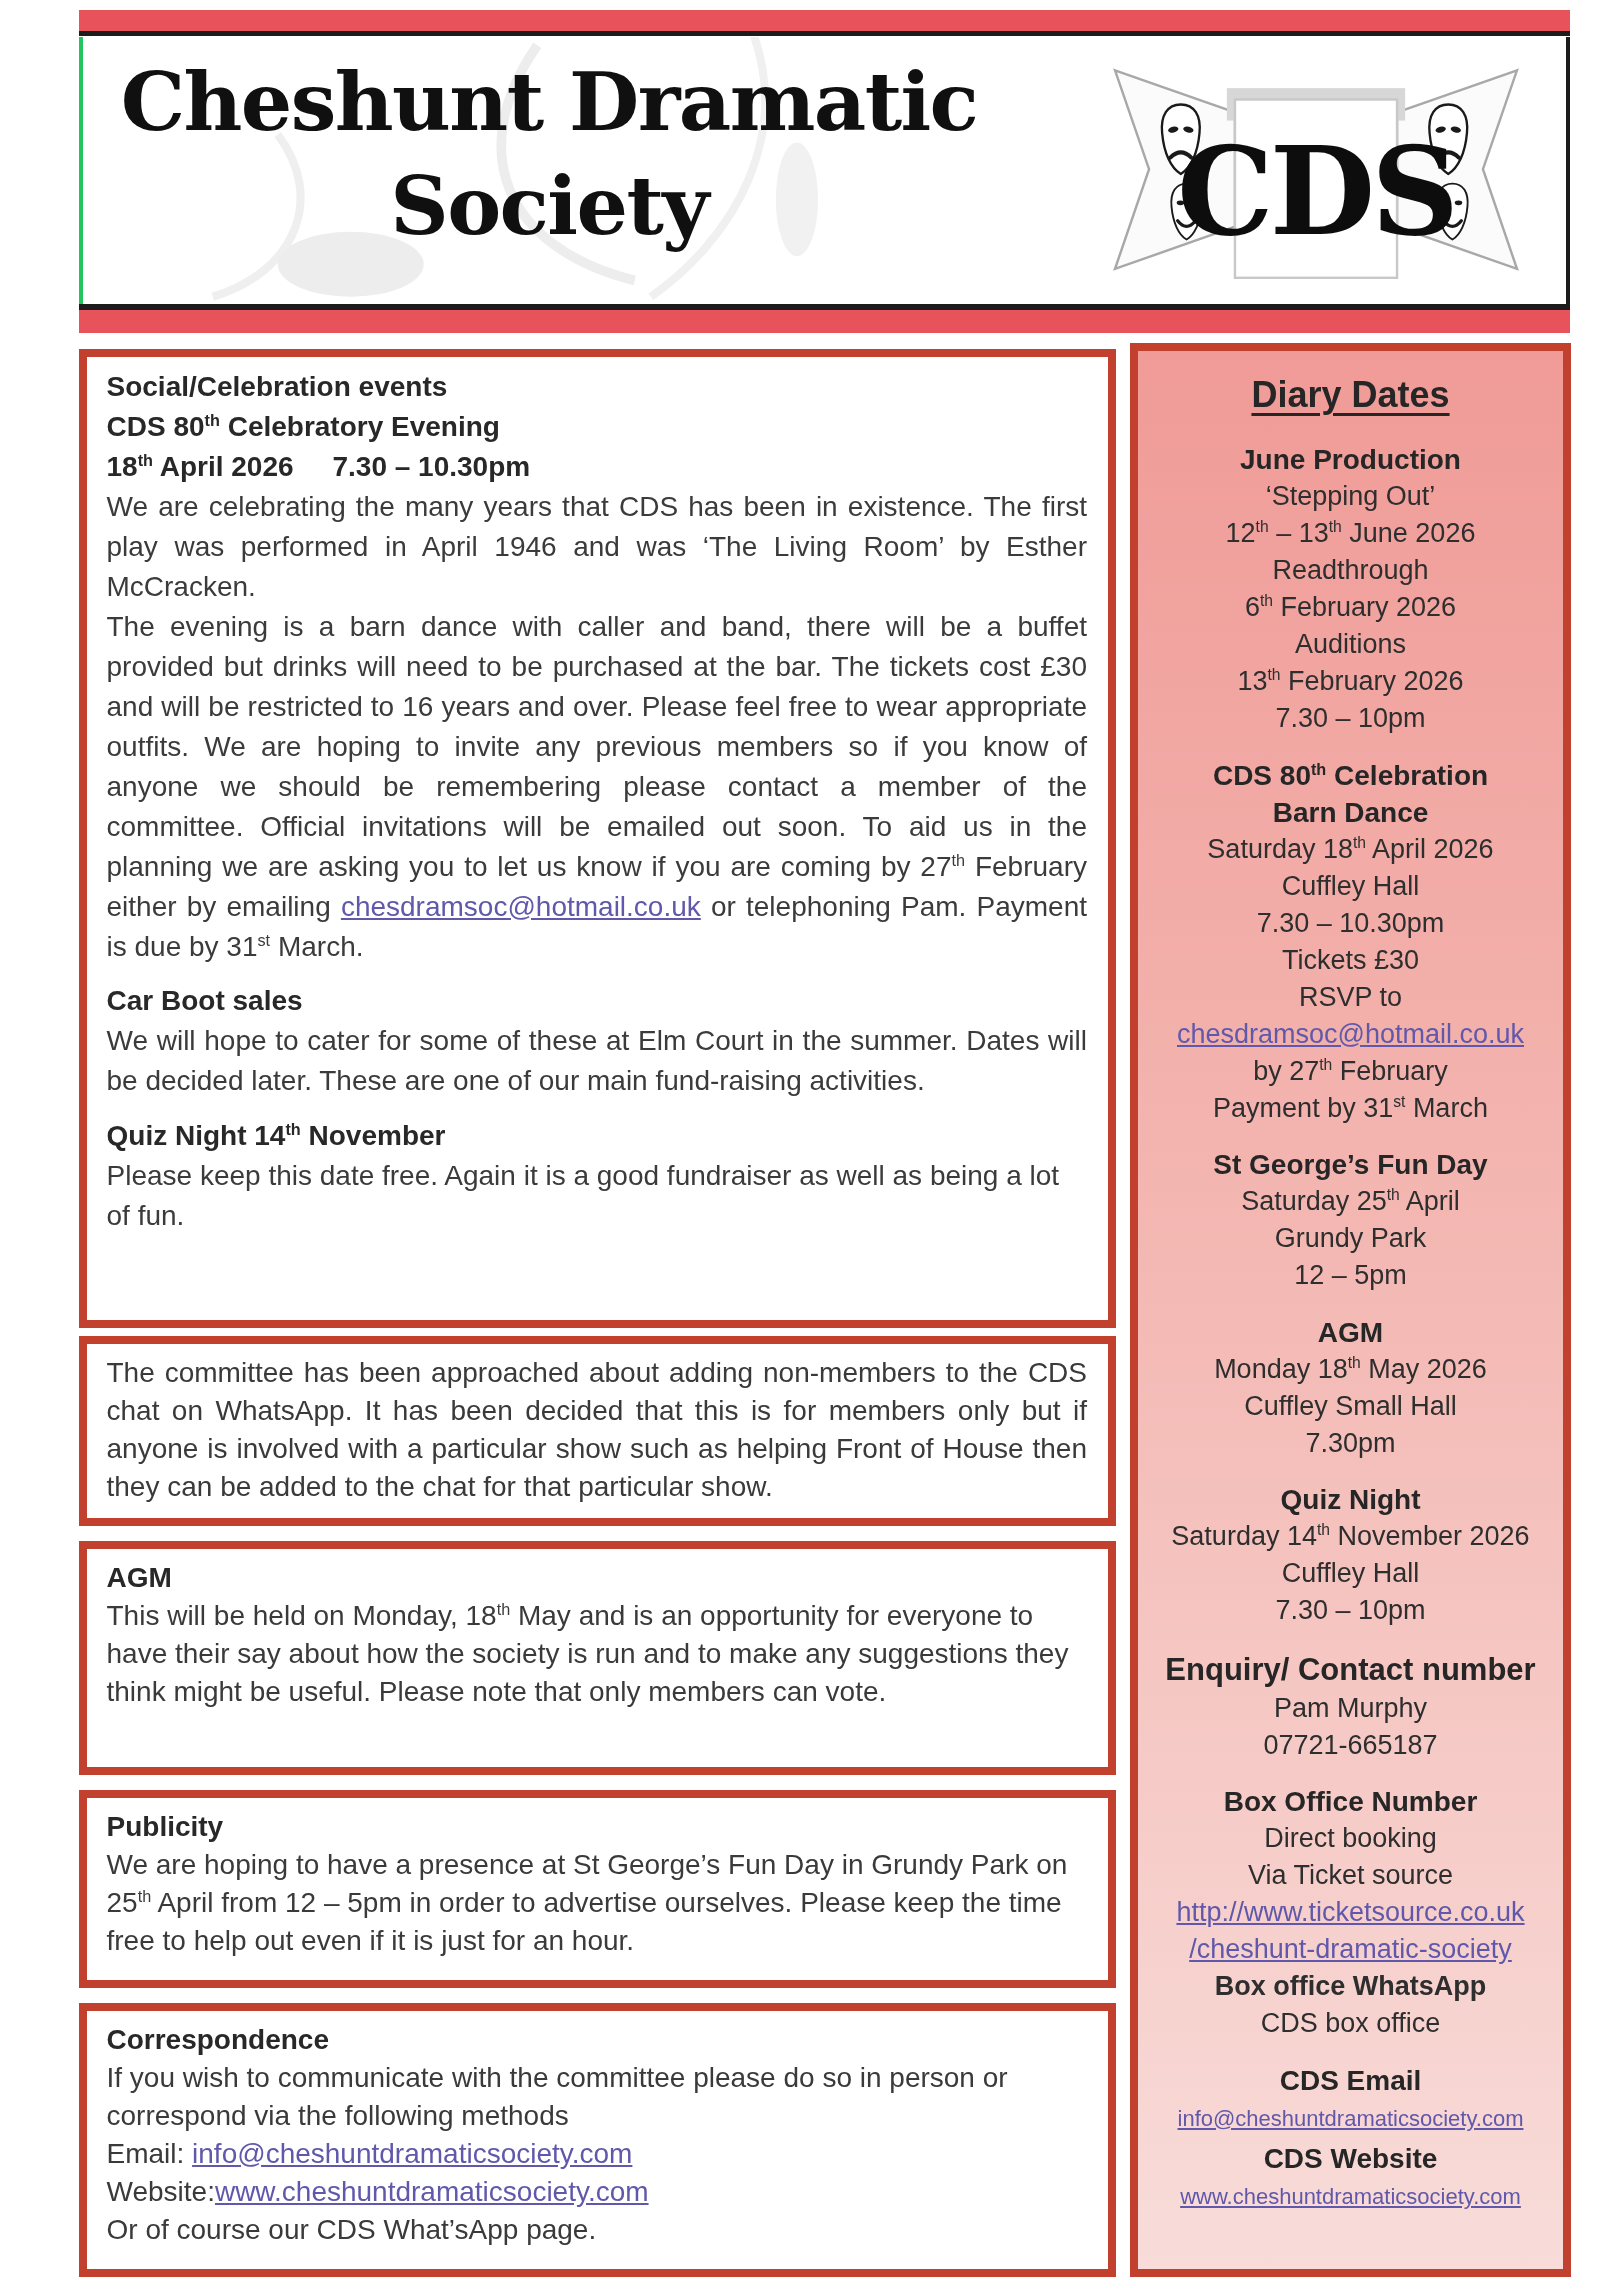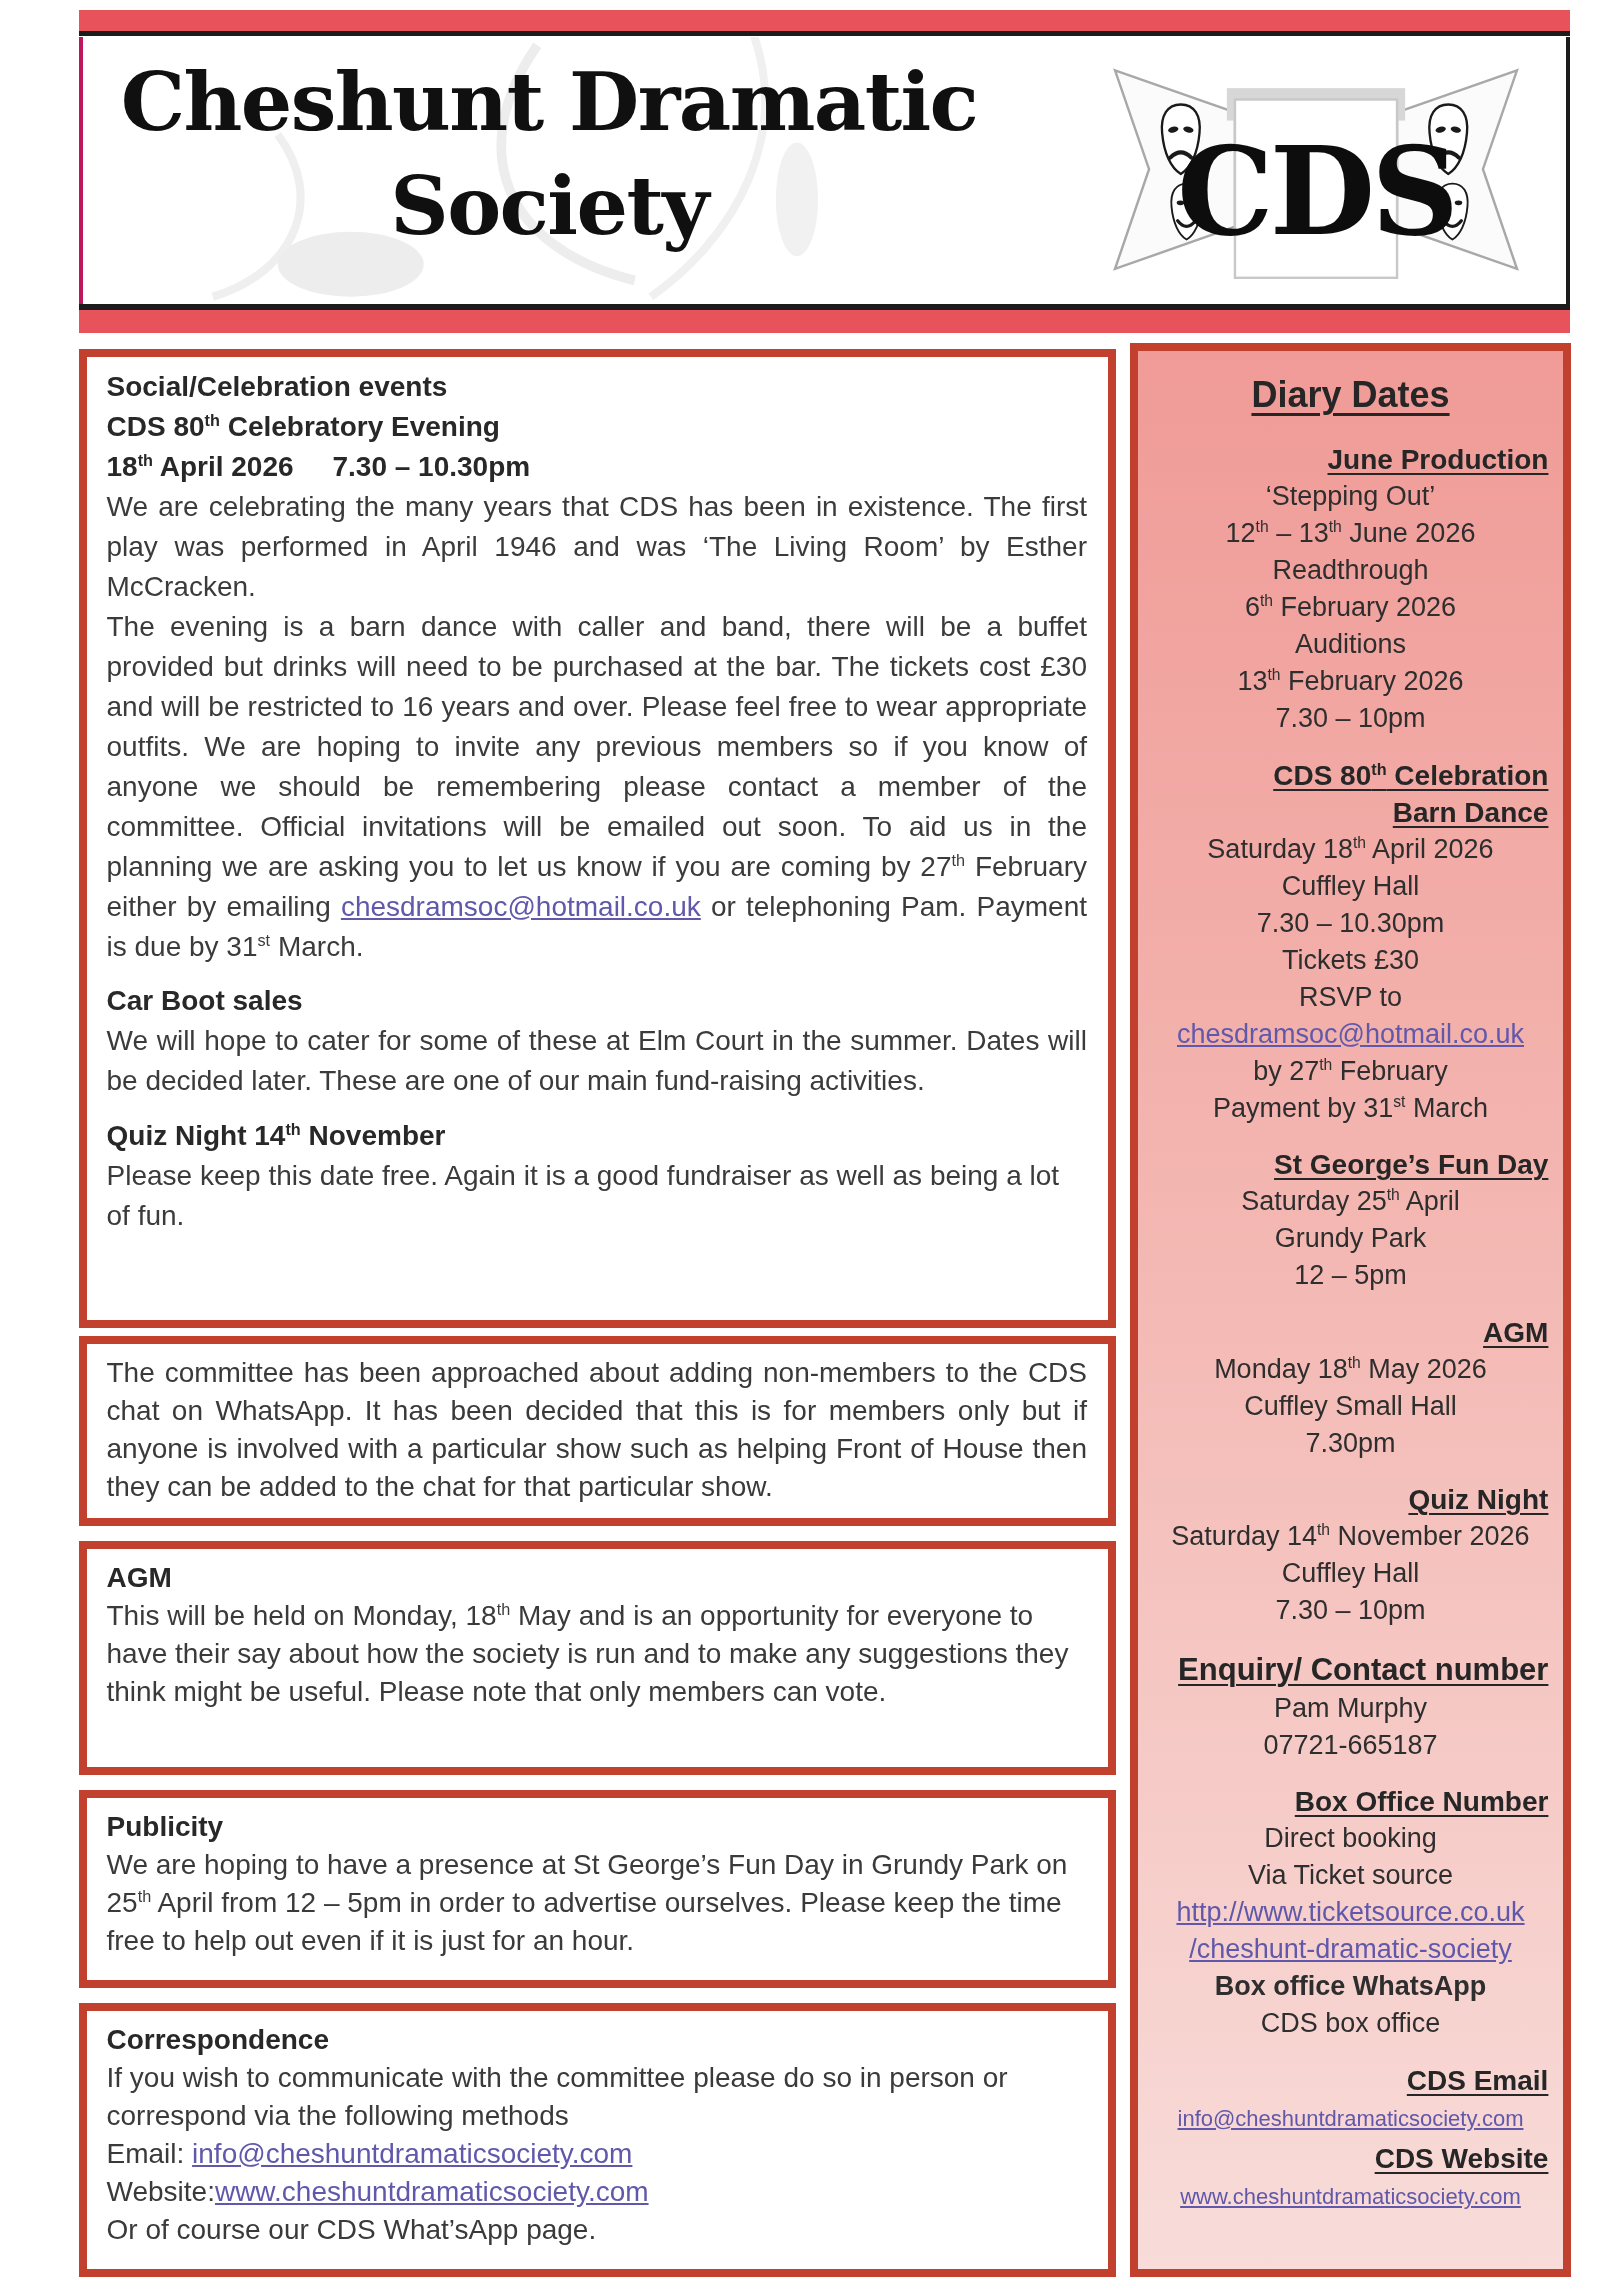--- a/index.html
+++ b/index.html
@@ -8,21 +8,21 @@
 
   
   .header{position:absolute;left:79px;top:9.7px;width:1491px;height:323px;}
   .hbar{position:absolute;left:0;width:100%;background:#e7525b;}
   .hbar.top{top:0;height:21px;}
   .hbar.bot{bottom:0;height:23px;}
   .hline{position:absolute;left:0;width:100%;height:5.7px;background:#1c1c1c;}
   .hline.t{top:21px;}
   .hline.b{bottom:23px;}
   .hbody{position:absolute;top:27px;bottom:28px;left:0;right:0;background:#fff;
-         border-left:4px solid #be185d;border-right:4px solid #1c1c1c;overflow:hidden;}
+         border-left:4px solid #22c55e;border-right:4px solid #1c1c1c;overflow:hidden;}
   .masthead{position:absolute;left:32px;top:13px;width:868px;text-align:center;
             font-family:"DejaVu Serif",serif;font-weight:700;color:#101010;
             font-size:81px;line-height:104px;letter-spacing:-1.6px;}
   .watermark{position:absolute;left:0;top:0;}
   .logo{position:absolute;right:47px;top:9.7px;width:406px;height:248px;}
 
   
   .box{position:absolute;left:79px;width:1037px;border:8px solid #c2402e;background:#fff;
        box-sizing:border-box;padding:9.7px 21px 8px 19.5px;}
   .bt{font-size:28px;line-height:40px;color:#3b3b3b;}
@@ -38,21 +38,21 @@
   .diary{position:absolute;left:1130px;top:343px;width:441px;height:1934px;
          border:8px solid #c2402e;box-sizing:border-box;
          background:linear-gradient(180deg,#f09b97 0%,#f3b3ae 40%,#f8dcd9 100%);
          text-align:center;color:#2e2e2e;padding:21px 14.6px 8px 14.6px;overflow:hidden;}
   .dd-title{font-size:36px;line-height:45px;font-weight:700;color:#262626;
             text-decoration:underline;text-decoration-thickness:3.2px;text-underline-offset:5.7px;
             margin-bottom:24px;}
   .dsec{margin-bottom:19.5px;}
   .dsec.tight{margin-bottom:4.9px;}
   .dhead{font-size:28px;line-height:37px;font-weight:700;color:#262626;
-         text-decoration:underline;text-decoration-thickness:2.4px;text-underline-offset:4px;text-align:right;}
+         text-decoration-thickness:2.4px;text-underline-offset:4px;}
   .dhead.lg{font-size:31px;line-height:41px;}
   .dline{font-size:27px;line-height:37px;}
   .small{font-size:22px;line-height:29px;}
 </style>
 </head>
 <body>
 
 <div class="page">
 
   <div class="header">

